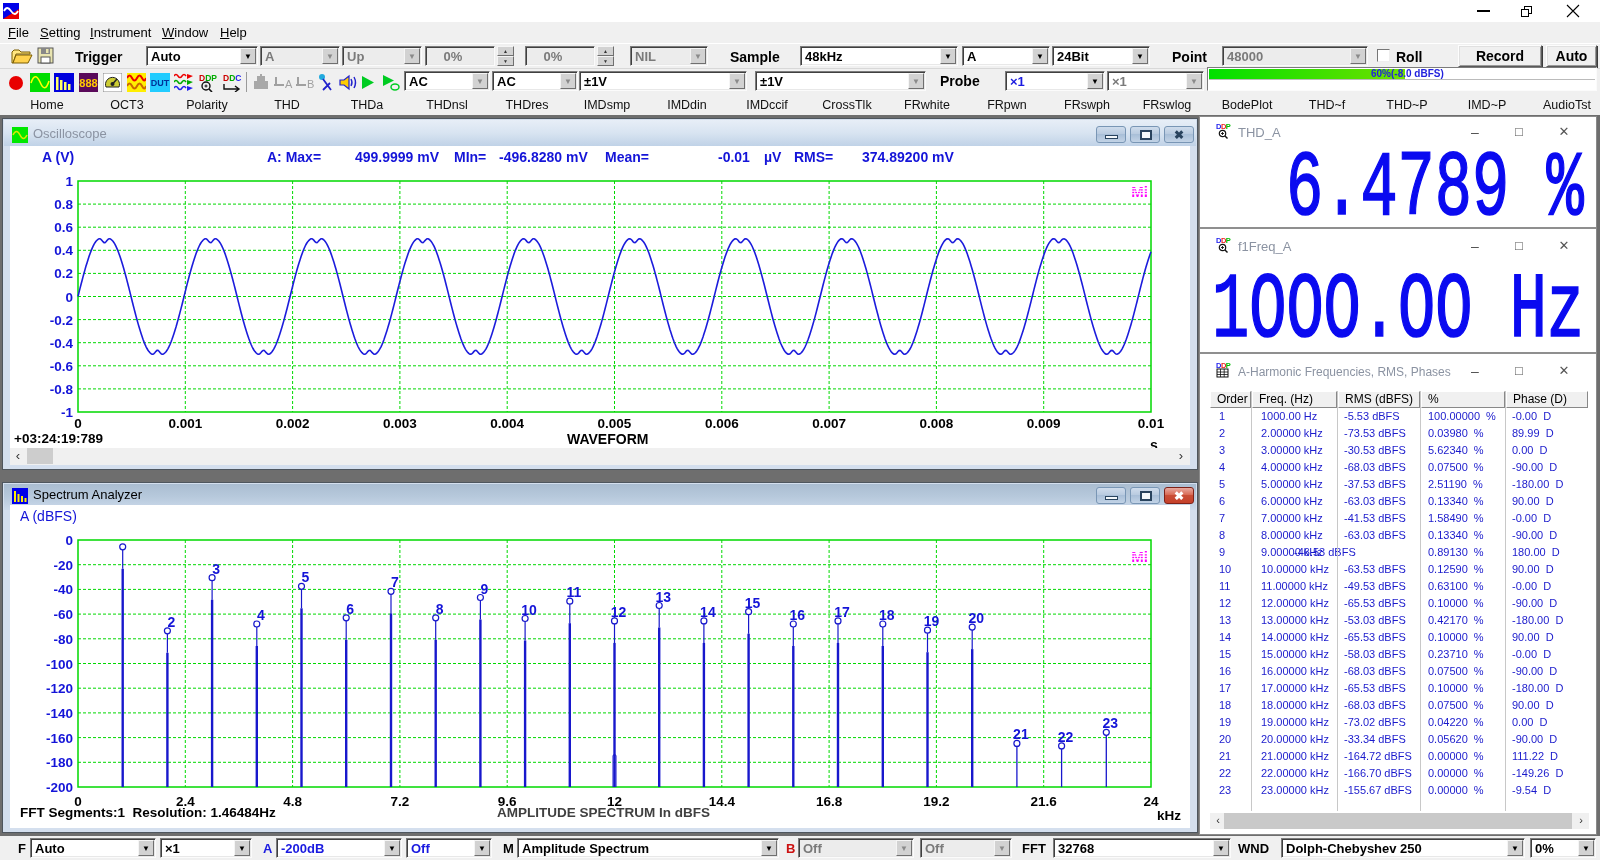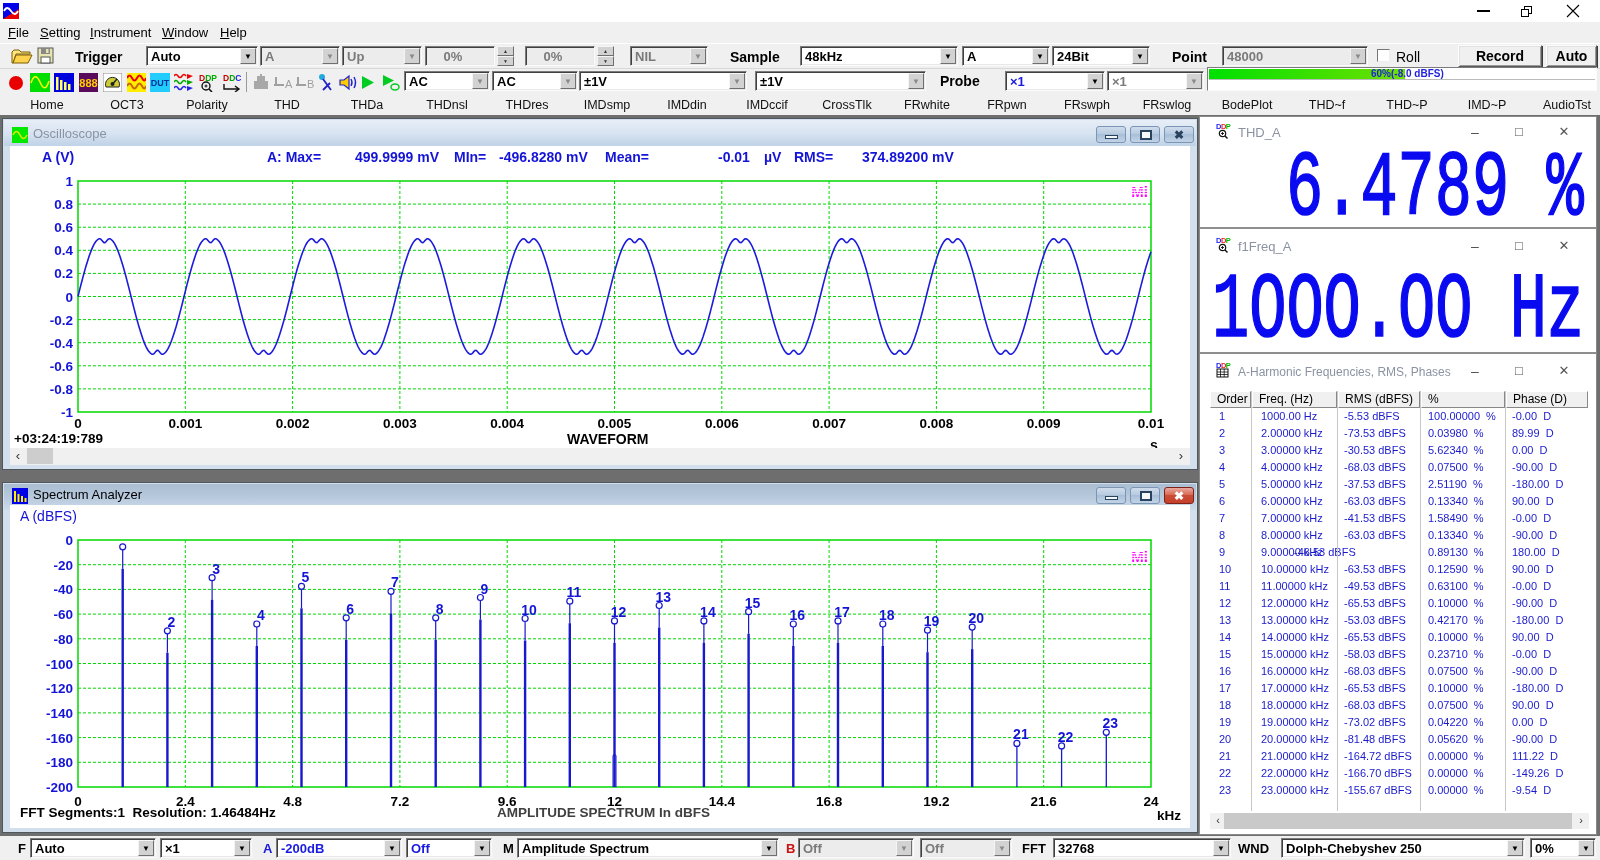--- a/index.html
+++ b/index.html
@@ -111,21 +111,21 @@
 <div class="combo" style="left:1052px;top:46px;width:98px;height:20px">
     <div class="ctext" style="color:#000;text-align:left">24Bit</div>
     <div class="carrow"><span style="color:#000">▼</span></div>
   </div>
 <div class="abs" style="left:1172px;top:49px;font-weight:bold;font-size:14px;color:#000;white-space:nowrap">Point</div>
 <div class="combo dis" style="left:1222px;top:46px;width:146px;height:20px">
     <div class="ctext" style="color:#7a7a7a;text-align:left">48000</div>
     <div class="carrow"><span style="color:#8a8a8a">▼</span></div>
   </div>
 <div class="abs" style="left:1377px;top:49px;width:13px;height:13px;background:#fff;border:1px solid;border-color:#777 #eee #eee #777"></div>
-<div class="abs" style="left:1396px;top:49px;font-weight:normal;font-size:14px;color:#000;white-space:nowrap">Roll</div>
+<div class="abs" style="left:1396px;top:49px;font-weight:bold;font-size:14px;color:#000;white-space:nowrap">Roll</div>
 <div class="pbtn" style="left:1458px;top:45px;width:84px;height:22px">Record</div>
 <div class="pbtn" style="left:1546px;top:45px;width:51px;height:22px">Auto</div>
 
 <div class="abs" style="left:0;top:69px;width:1600px;height:26px;background:#f0f0f0"></div>
 <div class="abs" style="left:9px;top:76px;width:14px;height:14px;border-radius:50%;background:#e80000"></div>
 <div class="abs" style="left:30px;top:73px;width:20px;height:19px"><svg width="20" height="19">
       <rect width="20" height="19" fill="#00dd00"></rect>
       <path d="M1 10 Q5 -2 10 9 Q15 21 19 8" fill="none" stroke="#ffff00" stroke-width="1.6"></path>
     </svg></div>
 <div class="abs" style="left:54px;top:73px;width:20px;height:19px"><svg width="20" height="19">
@@ -647,21 +647,21 @@
 <div class="td" style="left:1338px;top:697px;width:77px;padding-left:6px">-68.03 dBFS</div>
 <div class="td" style="left:1421px;top:697px;width:78px;padding-left:7px">0.07500&nbsp;&nbsp;%</div>
 <div class="td" style="left:1506px;top:697px;width:77px;padding-left:6px">90.00&nbsp;&nbsp;D</div>
 <div class="td" style="left:1210px;top:714px;width:33px;padding-left:9px">19</div>
 <div class="td" style="left:1252px;top:714px;width:77px;padding-left:9px">19.00000 kHz</div>
 <div class="td" style="left:1338px;top:714px;width:77px;padding-left:6px">-73.02 dBFS</div>
 <div class="td" style="left:1421px;top:714px;width:78px;padding-left:7px">0.04220&nbsp;&nbsp;%</div>
 <div class="td" style="left:1506px;top:714px;width:77px;padding-left:6px">0.00&nbsp;&nbsp;D</div>
 <div class="td" style="left:1210px;top:731px;width:33px;padding-left:9px">20</div>
 <div class="td" style="left:1252px;top:731px;width:77px;padding-left:9px">20.00000 kHz</div>
-<div class="td" style="left:1338px;top:731px;width:77px;padding-left:6px">-81.48 dBFS</div>
+<div class="td" style="left:1338px;top:731px;width:77px;padding-left:6px">-33.34 dBFS</div>
 <div class="td" style="left:1421px;top:731px;width:78px;padding-left:7px">0.05620&nbsp;&nbsp;%</div>
 <div class="td" style="left:1506px;top:731px;width:77px;padding-left:6px">-90.00&nbsp;&nbsp;D</div>
 <div class="td" style="left:1210px;top:748px;width:33px;padding-left:9px">21</div>
 <div class="td" style="left:1252px;top:748px;width:77px;padding-left:9px">21.00000 kHz</div>
 <div class="td" style="left:1338px;top:748px;width:77px;padding-left:6px">-164.72 dBFS</div>
 <div class="td" style="left:1421px;top:748px;width:78px;padding-left:7px">0.00000&nbsp;&nbsp;%</div>
 <div class="td" style="left:1506px;top:748px;width:77px;padding-left:6px">111.22&nbsp;&nbsp;D</div>
 <div class="td" style="left:1210px;top:765px;width:33px;padding-left:9px">22</div>
 <div class="td" style="left:1252px;top:765px;width:77px;padding-left:9px">22.00000 kHz</div>
 <div class="td" style="left:1338px;top:765px;width:77px;padding-left:6px">-166.70 dBFS</div>

